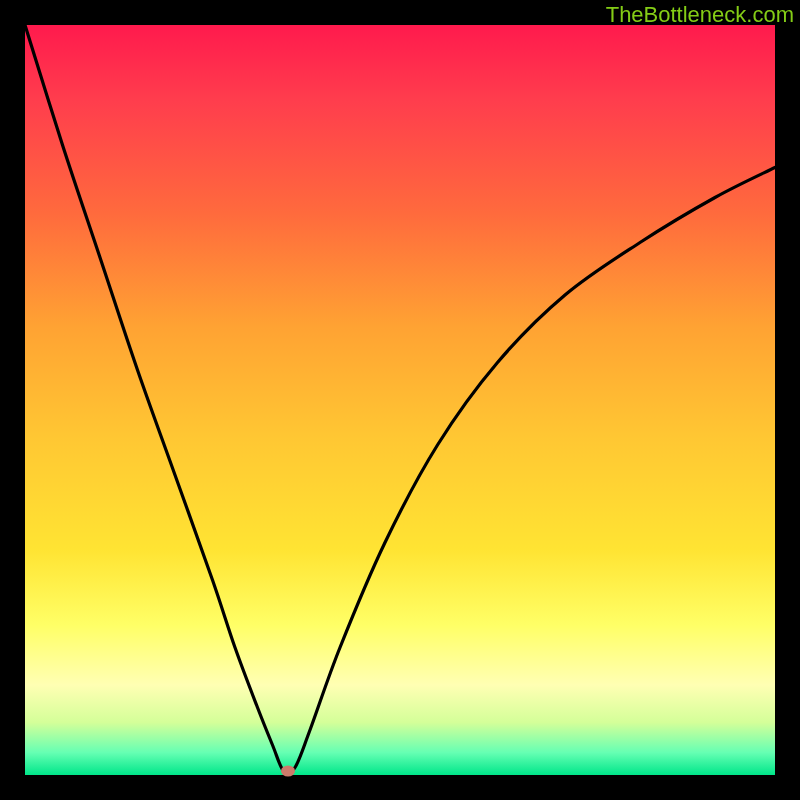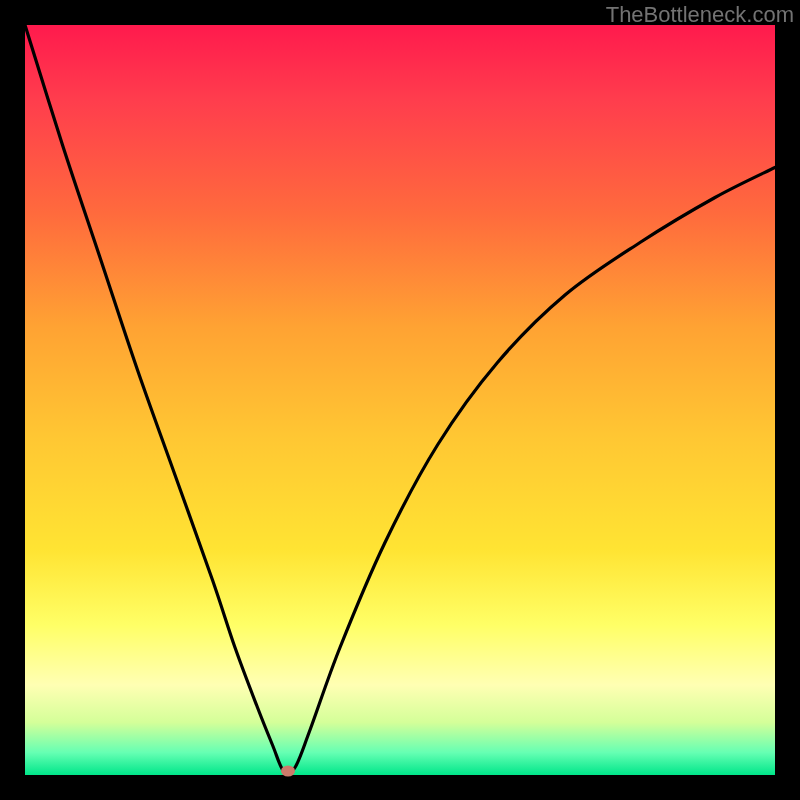--- a/index.html
+++ b/index.html
@@ -33,21 +33,21 @@
       #ffffb3 88%,
       #d4ff99 93%,
       #66ffb3 97%,
       #00e68a 100%
     );
   }
   .watermark {
     position: absolute;
     top: 2px;
     right: 6px;
-    color: #737373;
+    color: #84cc16;
     font-size: 22px;
     font-family: Arial, sans-serif;
     z-index: 5;
   }
   svg.curve {
     position: absolute;
     left: 0;
     top: 0;
     width: 750px;
     height: 750px;

